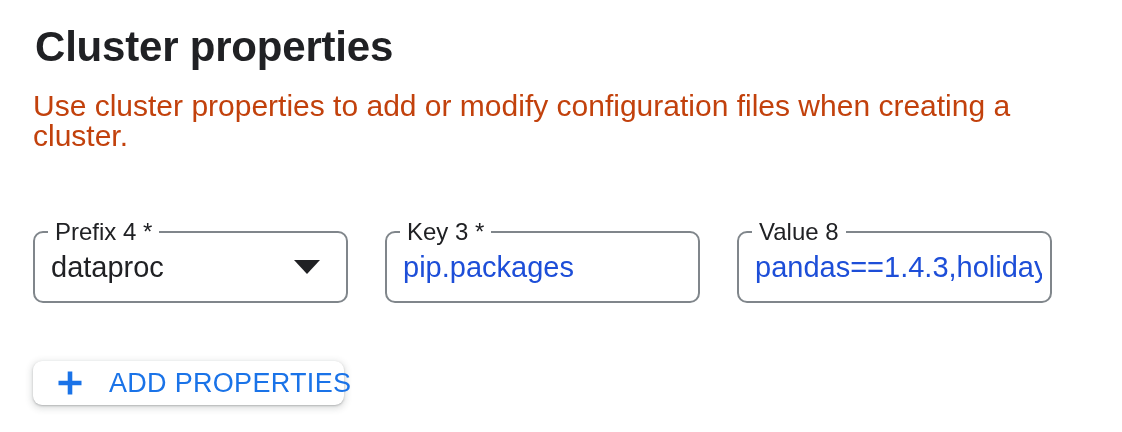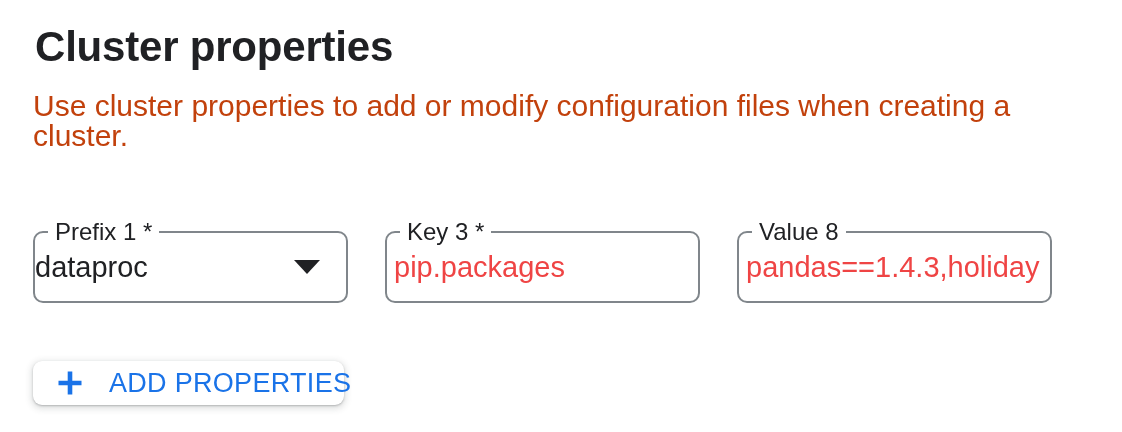--- a/index.html
+++ b/index.html
@@ -54,21 +54,21 @@
     left: 13px;
     padding: 0 7px;
     background: #ffffff;
     font-size: 24px;
     line-height: 28px;
     font-weight: 500;
     color: #202124;
     white-space: nowrap;
   }
   .select-value {
-    padding-left: 0;
+    padding-left: 16px;
     font-size: 29px;
     color: #202124;
   }
   .caret {
     position: absolute;
     right: 26px;
     top: 50%;
     transform: translateY(-50%);
     width: 0;
     height: 0;
@@ -77,24 +77,24 @@
     border-top: 14px solid #202124;
   }
   .text-input {
     box-sizing: border-box;
     width: 100%;
     height: 100%;
     border: 0;
     outline: 0;
     background: transparent;
     border-radius: 15px;
-    padding: 0 8px 0 7px;
+    padding: 0 8px 0 16px;
     font-family: "Liberation Sans", sans-serif;
     font-size: 29px;
-    color: #ef4444;
+    color: #1d4ed8;
   }
   .add-btn {
     display: flex;
     align-items: center;
     gap: 24px;
     margin-top: 58px;
     width: 311px;
     height: 44px;
     padding: 0 0 0 22px;
     background: #ffffff;
@@ -125,21 +125,21 @@
 
 <div class="page">
 
   <h1 class="title">Cluster properties</h1>
 
   <p class="desc">Use cluster properties to add or modify configuration files when creating a cluster.</p>
 
   <div class="fields-row">
 
     <div class="field">
-      <span class="field-label">Prefix 1 *</span>
+      <span class="field-label">Prefix 4 *</span>
       <span class="select-value">dataproc</span>
       <span class="caret"></span>
     </div>
 
     <div class="field">
       <span class="field-label">Key 3 *</span>
       <input type="text" class="text-input" value="pip.packages" style="">
     </div>
 
     <div class="field">

